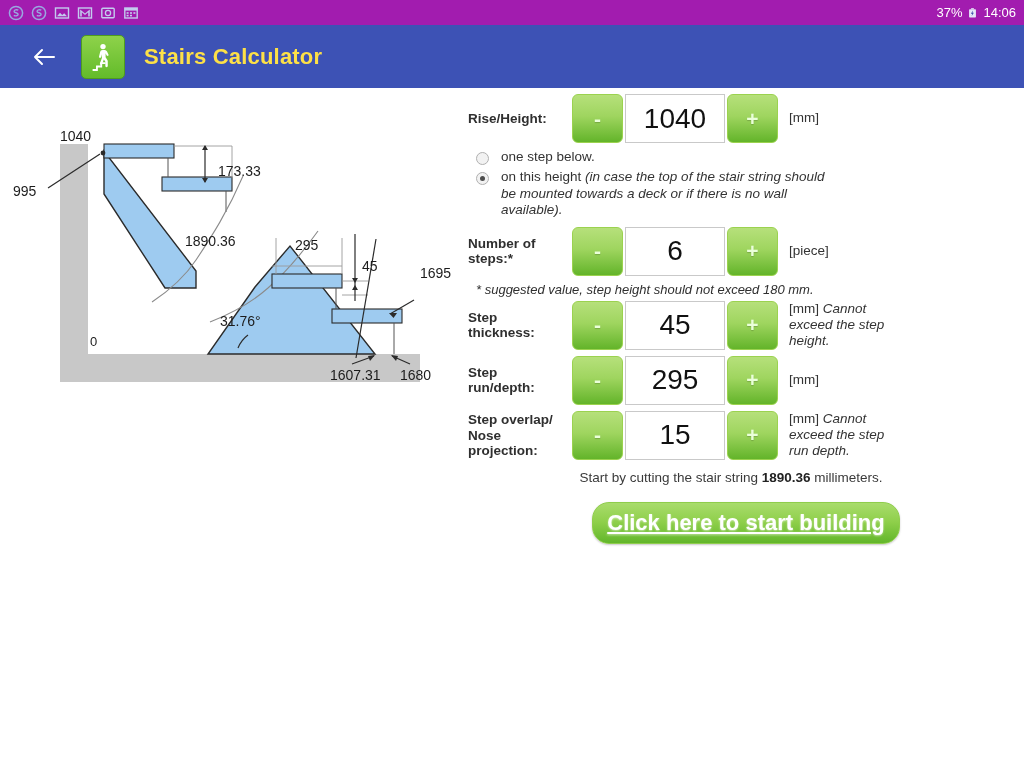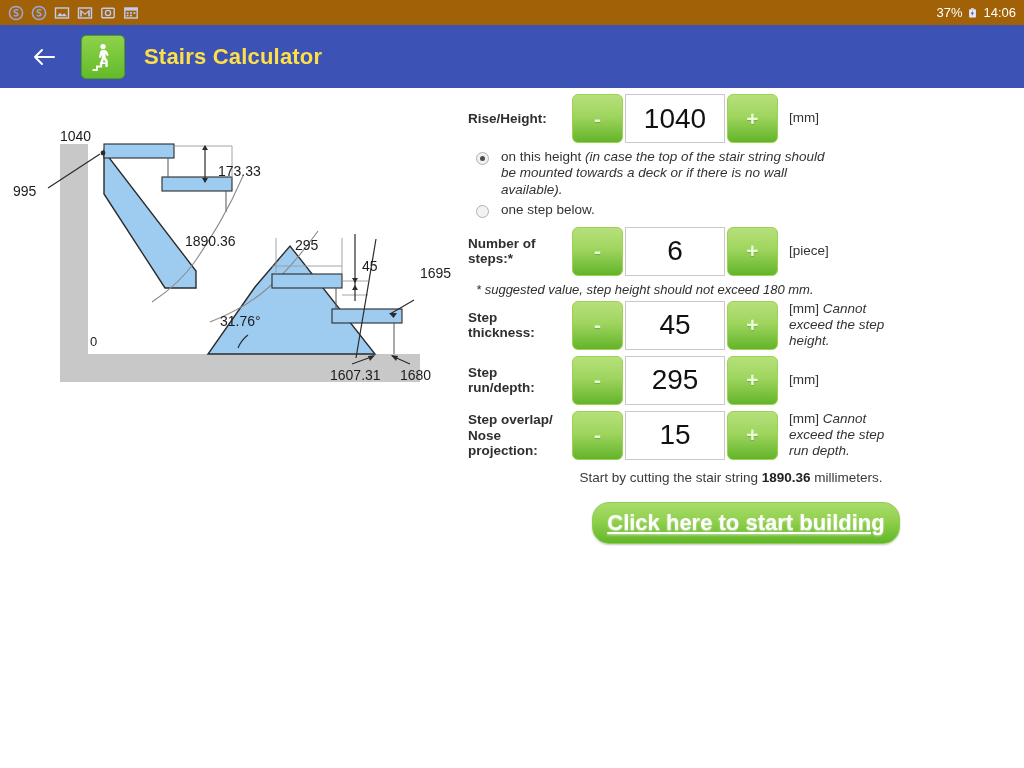--- a/index.html
+++ b/index.html
@@ -8,21 +8,21 @@
     width: 1024px; height: 768px;
     overflow: hidden;
     background: #ffffff;
     font-family: "Liberation Sans", sans-serif;
   }
 
   
   #statusbar {
     position: absolute; left: 0; top: 0;
     width: 1024px; height: 25px;
-    background: #a16207;
+    background: #a21caf;
     display: flex; align-items: center;
     padding: 0 8px;
   }
   #status-icons { display: flex; align-items: center; gap: 7px; }
   .sysicon { width: 16px; height: 16px; display: block; }
   #status-right {
     margin-left: auto;
     display: flex; align-items: center; gap: 5px;
     color: #ffffff; font-size: 13px;
   }
@@ -295,29 +295,29 @@
           <div class="spfield">1040</div>
           <div class="spbtn">+</div>
         </div>
         <div class="unit">[mm]</div>
       </div>
     </div>
 
     <div class="row radio-row">
       <div class="rowbody" style="flex-direction:column;align-items:flex-start">
         <div class="radio-line">
+          <div class="radio"></div>
+          <div class="radio-text">one step below.</div>
+        </div>
+        <div class="radio-line">
           <div class="radio on"></div>
           <div class="radio-text">
             <span>on this height </span><i>(in case the top of the stair string should be mounted towards a deck or if there is no wall available).</i>
           </div>
         </div>
-        <div class="radio-line">
-          <div class="radio"></div>
-          <div class="radio-text">one step below.</div>
-        </div>
       </div>
     </div>
 
     <div class="row" style="margin-top:4px">
       <div class="rowlabel">Number of steps:*</div>
       <div class="rowbody">
         <div class="spin">
           <div class="spbtn">-</div>
           <div class="spfield">6</div>
           <div class="spbtn">+</div>

